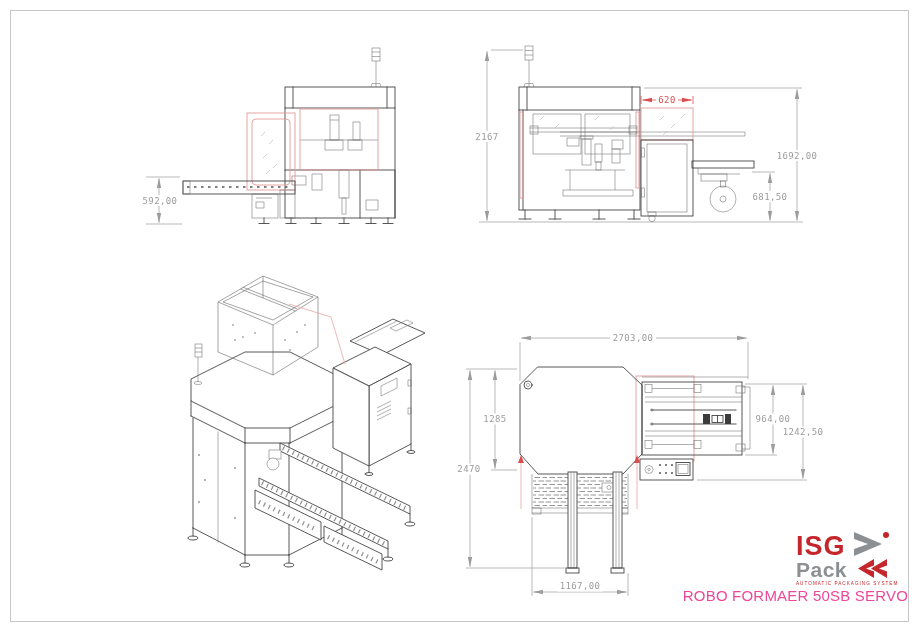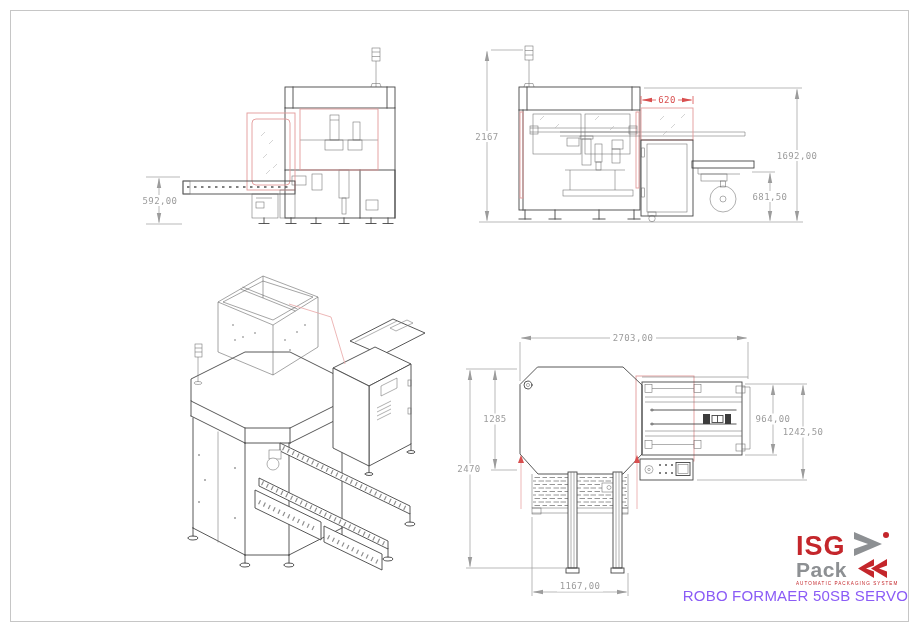--- a/index.html
+++ b/index.html
@@ -30,21 +30,21 @@
   .bg{fill:#fff;stroke:none;}
   .dimtxt{font:9px "DejaVu Sans Mono",monospace;fill:#9c9c9c;letter-spacing:.4px;
           text-anchor:middle;}
   .redtxt{font:9px "DejaVu Sans Mono",monospace;fill:#d94f4f;letter-spacing:.4px;
           text-anchor:middle;}
   .slat{stroke:#8f8f8f;stroke-width:4.5;fill:none;stroke-dasharray:1.2 4.2;}
   .brand-top{font:bold 27px "Liberation Sans",sans-serif;letter-spacing:1px;}
   .brand-bottom{font:bold 21px "Liberation Sans",sans-serif;letter-spacing:.5px;}
   .tagline{font:4.6px "Liberation Sans",sans-serif;letter-spacing:1.05px;}
   .title{position:absolute;left:640px;top:587px;width:268px;text-align:right;
-         font-size:15px;font-weight:500;color:#8b5cf6;letter-spacing:.2px;}
+         font-size:15px;font-weight:500;color:#ec4899;letter-spacing:.2px;}
 </style>
 </head>
 <body>
 
 <div class="canvas">
   <div class="sheet-border"></div>
 
   <svg id="v-side" width="325" height="200" viewBox="0 0 325 200">
     <defs>
       <marker id="m1" markerWidth="11" markerHeight="6" refX="9.5" refY="3" orient="auto-start-reverse" markerUnits="userSpaceOnUse">

